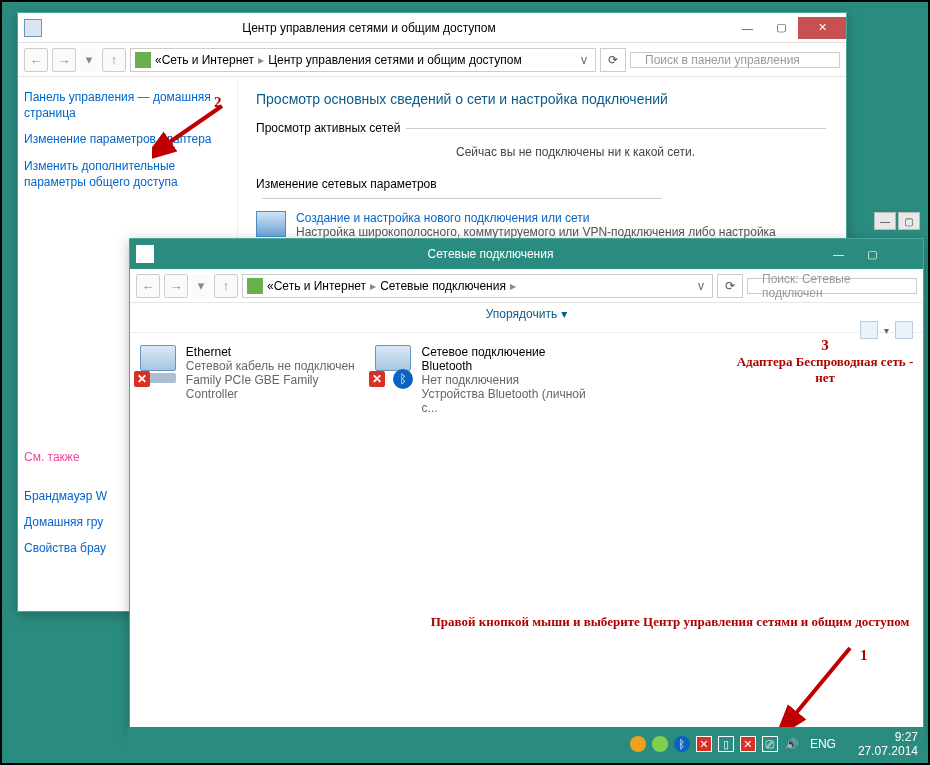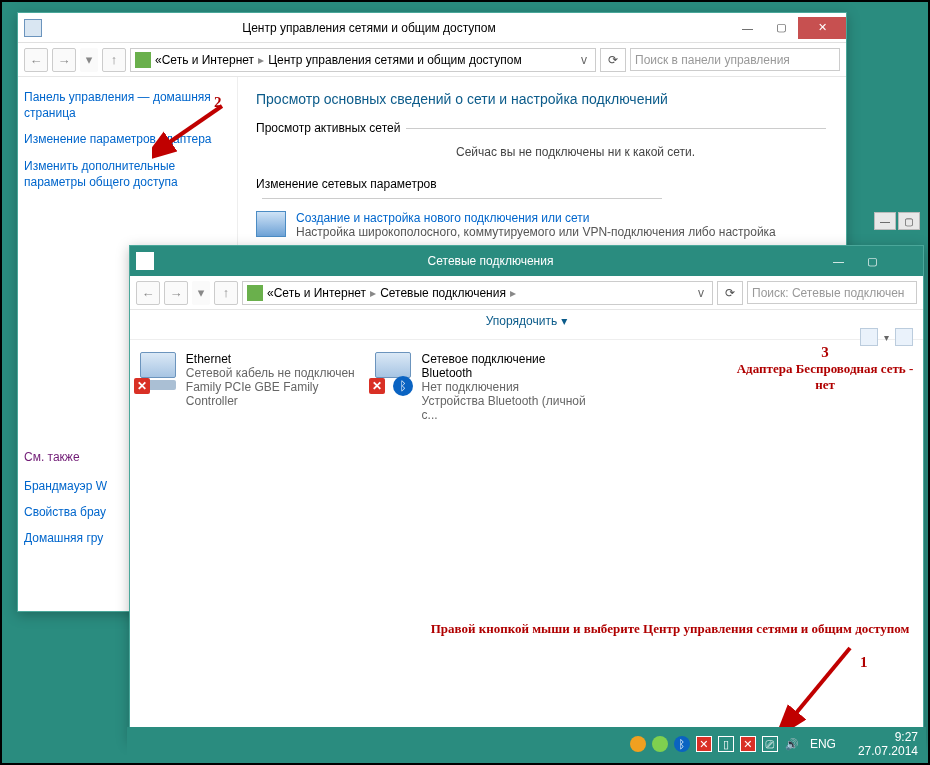--- a/index.html
+++ b/index.html
@@ -68,29 +68,29 @@
     flex: 1; height: 24px; border: 1px solid #ccc; display: flex; align-items: center;
     padding: 0 4px; font-size: 12px; background: #fff;
   }
   .addrbar .crumb-icon {
     width: 16px; height: 16px; background: #6ab04c; margin-right: 4px; display: inline-block;
   }
   .crumb-sep { color: #888; margin: 0 4px; }
   .addr-drop { color: #666; margin-left: auto; padding: 0 4px; }
   .refresh { width: 26px; height: 24px; border: 1px solid #ccc; display: inline-flex; align-items: center; justify-content: center; color: #555; }
   .searchbox {
-    width: 210px; height: 23px; border: 1px solid #ccc; color: #999;
-    padding: 0 4px; display: flex; align-items: center; font-style: normal;
+    width: 210px; height: 16px; border: 1px solid #ccc; color: #999;
+    padding: 0 14px; display: flex; align-items: center; font-style: normal;
   }
   .body-split { display: flex; height: calc(100% - 64px); }
   .sidebar {
     width: 220px; padding: 12px 6px; border-right: 1px solid #eee;
   }
   .sidebar a, .sidebar .sidelink { display: block; color: #0066cc; font-size: 12px; margin-bottom: 10px; text-decoration: none; line-height: 1.35; }
-  .sidebar .seealso-lbl { color: #701a75; margin-top: 260px; margin-bottom: 14px; }
+  .sidebar .seealso-lbl { color: #ec4899; margin-top: 260px; margin-bottom: 24px; }
   .content {
     flex: 1; padding: 14px 18px;
   }
   .content h1 {
     color: #0b5b8a; font-size: 14px; font-weight: 400; margin: 0 0 14px 0;
   }
   .section-title {
     font-size: 12px; margin-bottom: 4px;
   }
   .section-title span.line { display: inline-block; border-top: 1px solid #ccc; vertical-align: middle; margin-left: 6px; }
@@ -170,22 +170,22 @@
       <span>Поиск в панели управления</span>
     </div>
   </div>
   <div class="body-split">
     <div class="sidebar">
       <a class="sidelink">Панель управления — домашняя страница</a>
       <a class="sidelink">Изменение параметров адаптера</a>
       <a class="sidelink">Изменить дополнительные параметры общего доступа</a>
       <div class="seealso-lbl">См. также</div>
       <a class="sidelink">Брандмауэр W</a>
+      <a class="sidelink">Домашняя гру</a>
       <a class="sidelink">Свойства брау</a>
-      <a class="sidelink">Домашняя гру</a>
     </div>
     <div class="content">
       <h1>Просмотр основных сведений о сети и настройка подключений</h1>
       <div class="section-title">
         <span>Просмотр активных сетей</span><span class="line w1"></span>
       </div>
       <div class="msg">Сейчас вы не подключены ни к какой сети.</div>
       <div class="section-title">
         <span>Изменение сетевых параметров</span><span class="line w2"></span>
       </div>
@@ -198,21 +198,21 @@
       </div>
     </div>
   </div>
 </div>
 
 <div class="tbmini">
   <span>—</span>
   <span>▢</span>
 </div>
 
-<div class="window" style="left:127px; top:243px; width:795px; height:496px;">
+<div class="window" style="left:127px; top:236px; width:795px; height:496px;">
   <div class="titlebar teal">
     <span class="win-icon" style="background:#fff;border-color:#fff;"></span>
     <span class="title">Сетевые подключения</span>
     <div class="win-controls teal-c">
       <span>—</span>
       <span>▢</span>
       <span class="close" style="opacity:0.3"></span>
     </div>
   </div>
   <div class="navbar">

